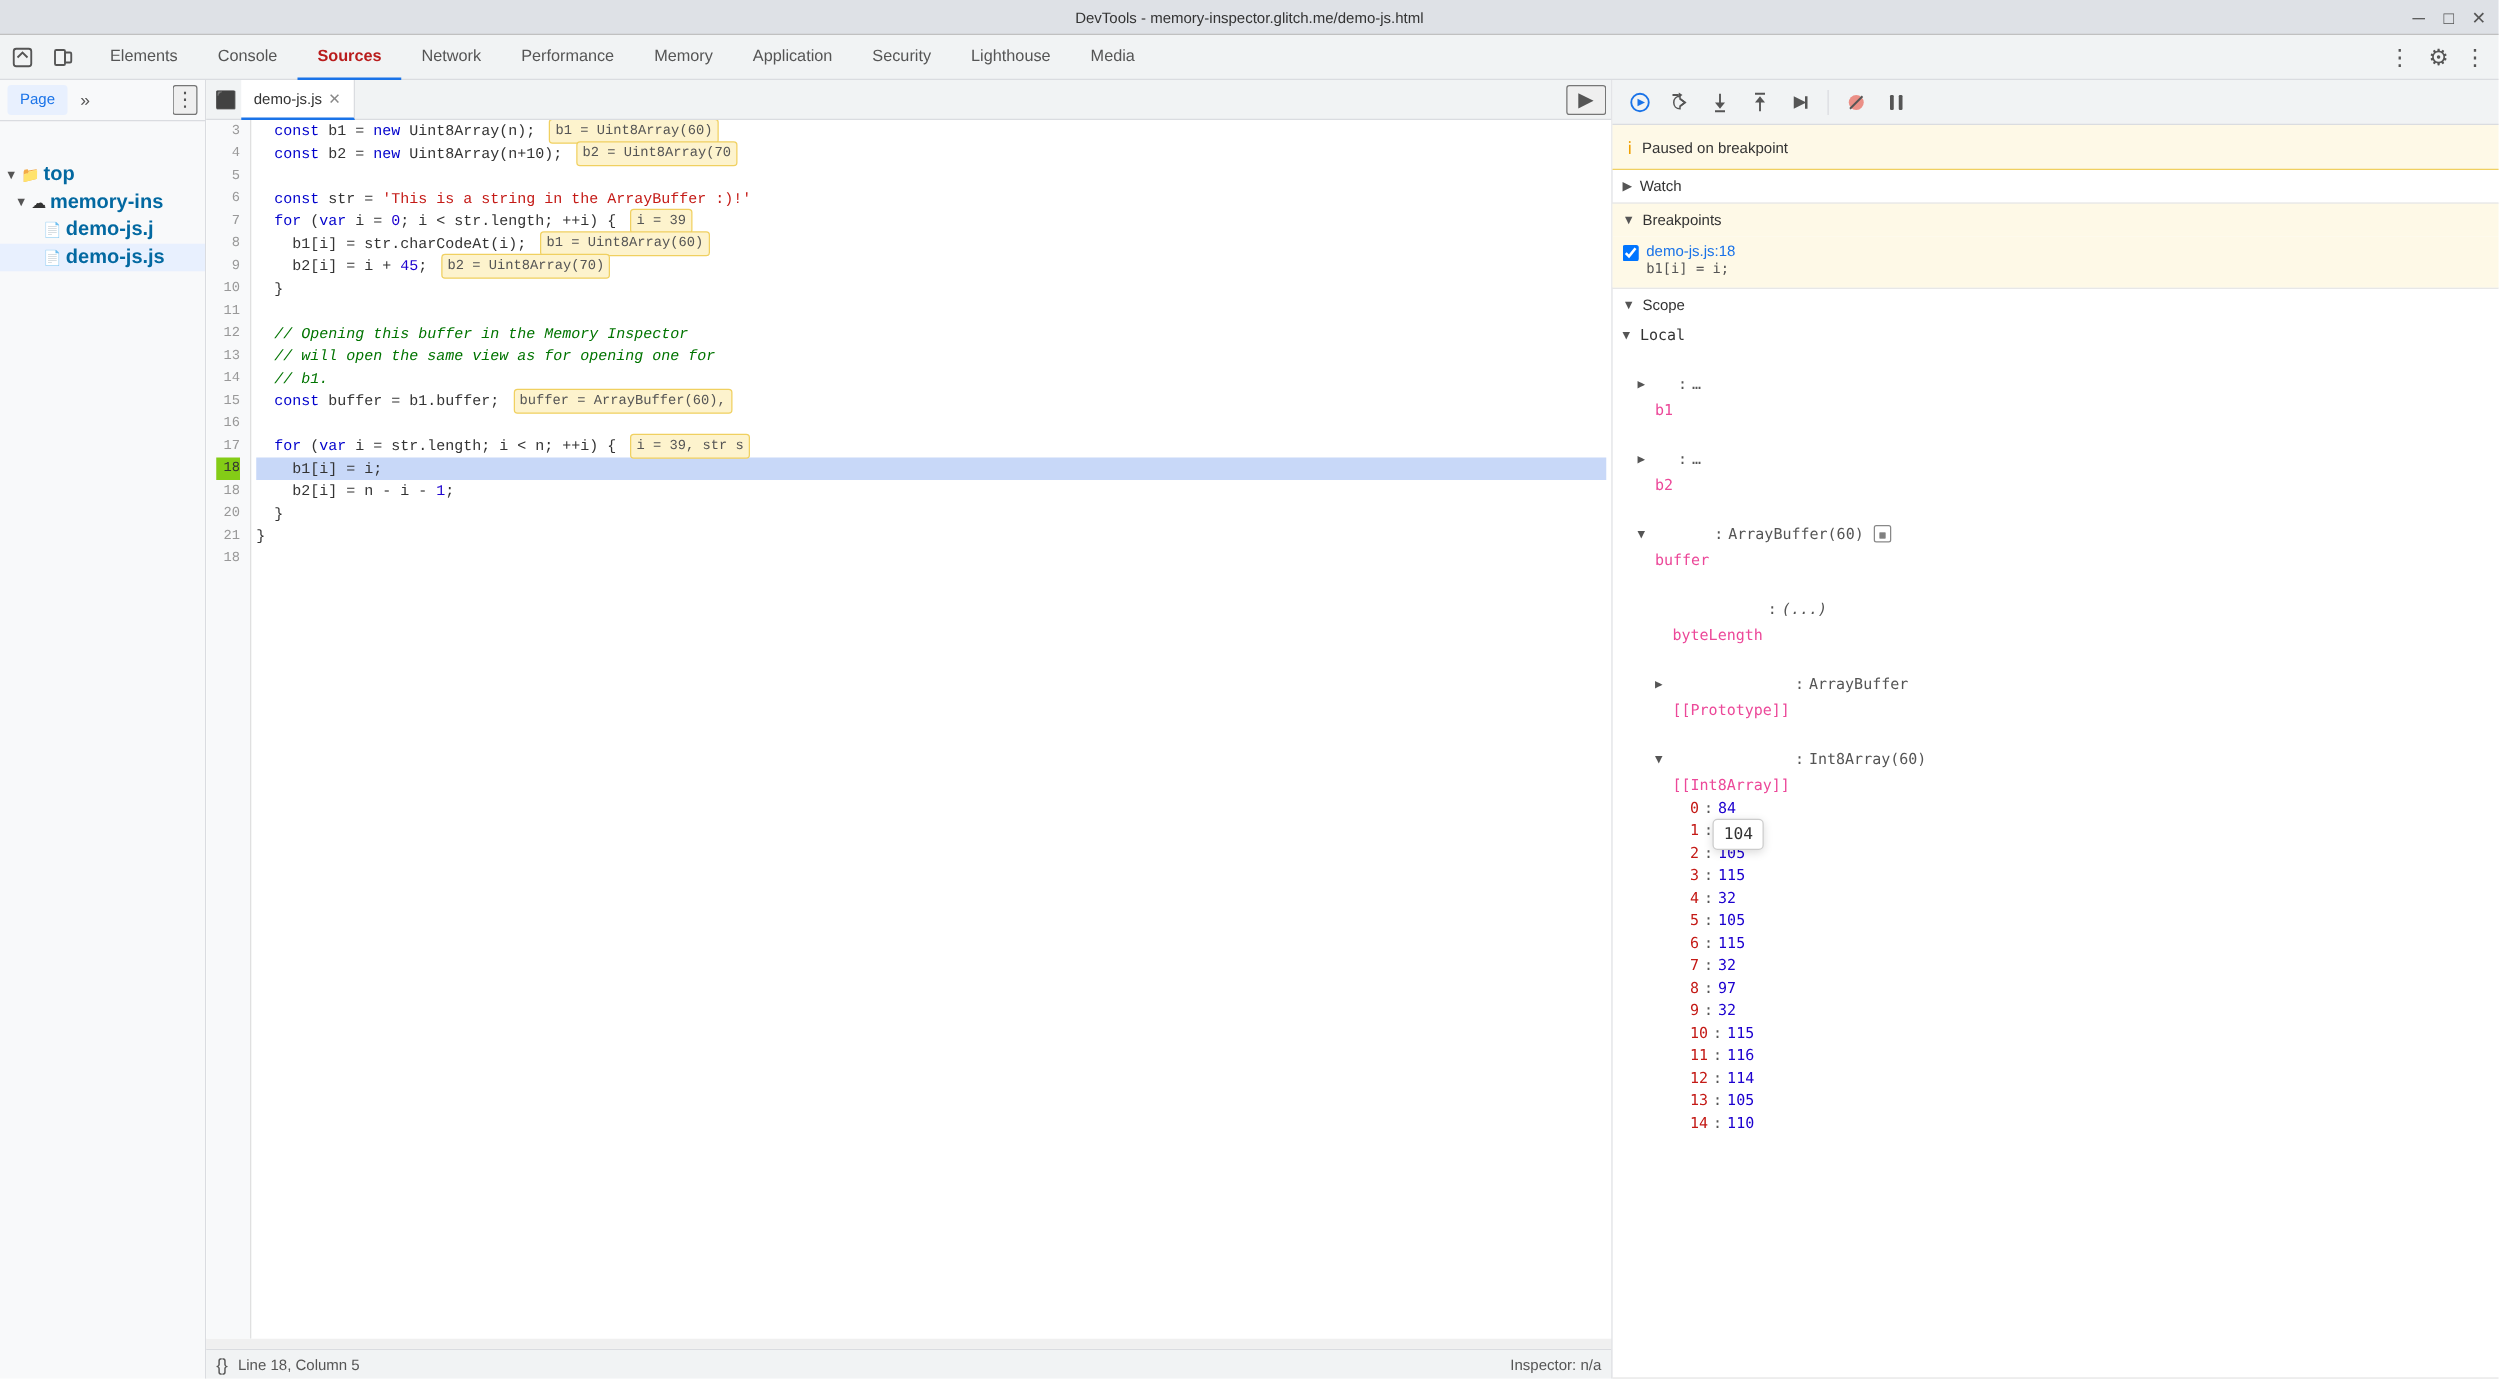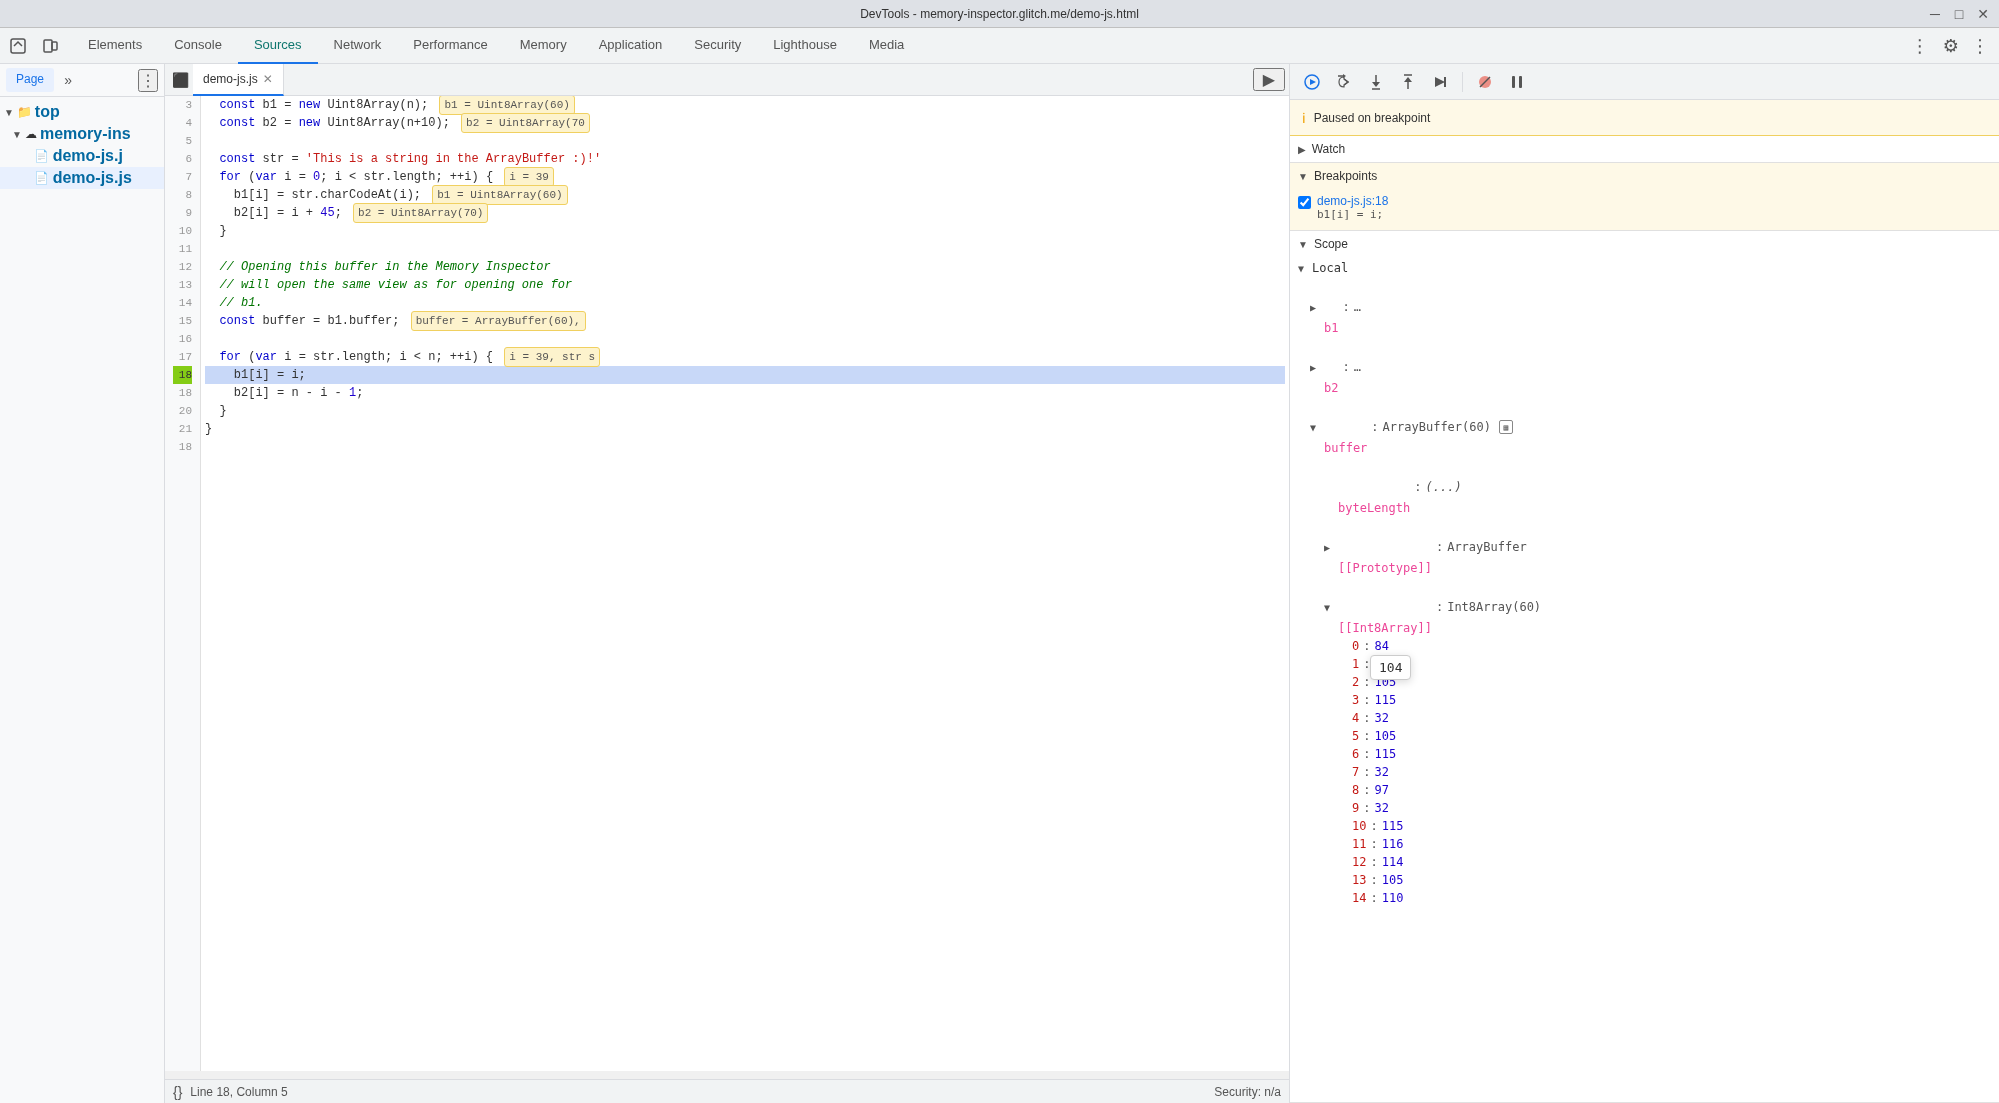--- a/index.html
+++ b/index.html
@@ -69,22 +69,23 @@
       height: 36px;
       display: flex;
       align-items: center;
       cursor: pointer;
       font-size: 13px;
       color: #555;
       border-bottom: 2px solid transparent;
       white-space: nowrap;
     }
     .nav-tab.active {
-      color: #0f766e;
+      color: #b91c1c;
       border-bottom: 2px solid #1a73e8;
+      font-weight: bold;
     }
     .nav-more {
       font-size: 18px;
       color: #555;
       padding: 0 8px;
       cursor: pointer;
       margin-left: auto;
     }
     .nav-gear {
       font-size: 18px; color: #555;
@@ -98,20 +99,21 @@
     }
 
     
     .file-tree {
       width: 165px;
       background: #f8f9fa;
       border-right: 1px solid #dadce0;
       overflow: hidden;
       display: flex;
       flex-direction: column;
+      gap: 28px;
     }
     .file-tree-header {
       display: flex;
       align-items: center;
       padding: 4px 6px;
       border-bottom: 1px solid #dadce0;
       gap: 4px;
     }
     .file-tree-tabs {
       display: flex;
@@ -620,21 +622,21 @@
       </div>
 
       <div class="scrollbar-area"></div>
     </div>
 
     <div class="status-bar">
       <div class="status-left">
         <span style="cursor:pointer; font-size:14px;">{}</span>
         <span>Line 18, Column 5</span>
       </div>
-      <div class="status-right">Security: n/a</div>
+      <div class="status-right">Inspector: n/a</div>
     </div>
   </div>
 
   <div class="debugger-panel">
 
     <div class="debugger-toolbar">
 
       <button class="debug-btn" title="Resume script execution (F8)">
         <svg viewBox="0 0 18 18" fill="none" xmlns="http://www.w3.org/2000/svg">
           <circle cx="9" cy="9" r="7" stroke="#1a73e8" stroke-width="1.5" fill="none"></circle>

